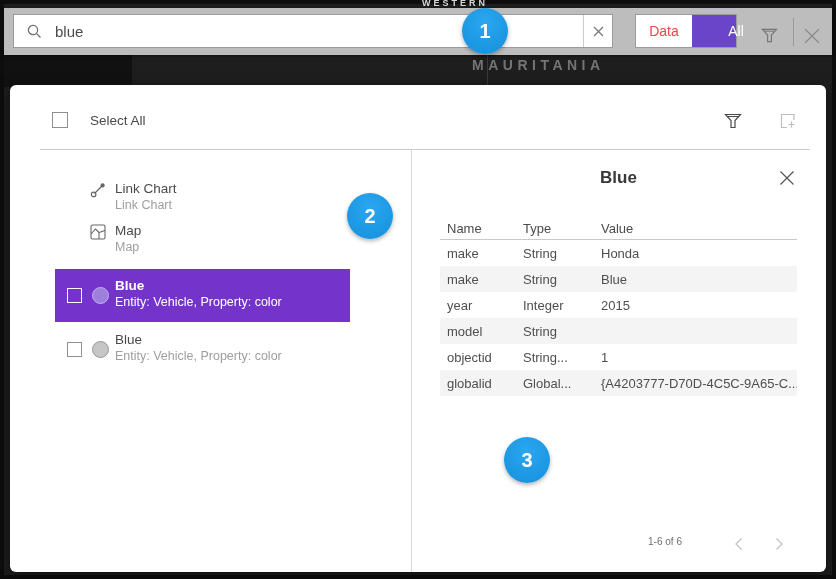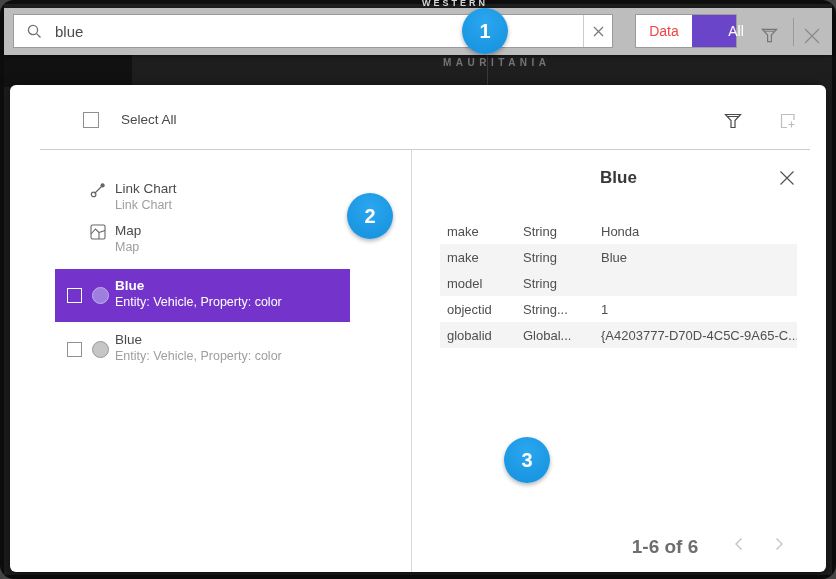--- a/index.html
+++ b/index.html
@@ -1,41 +1,41 @@
 <!DOCTYPE html>
 <html><head>
 <meta charset="utf-8">
 <style>
   * { margin:0; padding:0; box-sizing:border-box; }
   body { background:#444; font-family:"Liberation Sans", sans-serif; }
-  .frame { position:relative; width:836px; height:579px; background:#0d0d0d; overflow:hidden;border-radius:14px; }
+  .frame { position:relative; width:836px; height:579px; background:#0d0d0d; overflow:hidden; }
 
   
   .map-bg { position:absolute; left:4px; top:4px; right:4px; bottom:4px; background:#1e1e1e; }
   .map-land { position:absolute; left:4px; top:45px; width:128px; height:42px; background:#111; }
   .map-border-line { position:absolute; left:487px; top:55px; width:1px; height:31px; background:#3a3a3a; }
   .map-label-western { position:absolute; left:422px; top:-2px; color:#d6d6d6; font-size:9px; font-weight:bold; letter-spacing:3px; z-index:1; }
-  .map-label-mauritania { position:absolute; left:443px; top:57px; color:#747474; font-size:10px; font-weight:bold; letter-spacing:4.5px; z-index:1; }
+  .map-label-mauritania { position:absolute; left:472px; top:57px; color:#747474; font-size:14px; font-weight:bold; letter-spacing:4.5px; z-index:1; }
 
   
   .toolbar { position:absolute; left:4px; top:8px; width:828px; height:47px; background:#bdbdbd; box-shadow:0 1px 3px rgba(0,0,0,.45); z-index:2; }
   .search-field { position:absolute; left:9px; top:6px; width:600px; height:34px; background:#fff; border:1px solid #9b9b9b; display:flex; align-items:center; }
   .search-glyph { margin-left:12px; display:flex; color:#6f6f6f; }
   .search-input { flex:1; border:none; outline:none; font-family:"Liberation Sans", sans-serif; font-size:15px; color:#4a4a4a; padding-left:12px; background:transparent; }
   .search-clear { width:29px; align-self:stretch; border-left:1px solid #ccc; display:flex; align-items:center; justify-content:center; color:#777; cursor:pointer; }
   .toggle-group { position:absolute; left:631px; top:6px; width:102px; height:34px; background:#fff; border:1px solid #9b9b9b; display:flex; font-size:14px; }
   .toggle-data { flex:1; display:flex; align-items:center; justify-content:center; color:#ef4444; cursor:pointer; }
   .toggle-all { width:44px; display:flex; align-items:center; justify-content:center; background:#6b45c9; color:#fff; cursor:pointer;padding-left:44px; }
   .tb-filter { position:absolute; left:753px; top:15px; width:24px; height:24px; display:flex; align-items:center; justify-content:center; color:#757575; cursor:pointer; }
   .tb-divider { position:absolute; left:789px; top:10px; width:1px; height:28px; background:#9a9a9a; }
   .tb-close { position:absolute; left:795px; top:15px; width:26px; height:26px; display:flex; align-items:center; justify-content:center; color:#8a8a8a; cursor:pointer; }
 
   
   .modal { position:absolute; left:10px; top:85px; width:816px; height:487px; background:#fff; border-radius:6px; box-shadow:0 3px 14px rgba(0,0,0,.55); z-index:2; }
-  .select-all-row { position:absolute; left:42px; top:27px; display:flex; align-items:flex-start;margin-left:31px; }
+  .select-all-row { position:absolute; left:42px; top:27px; display:flex; align-items:center; }
   .checkbox { width:16px; height:16px; border:1px solid #8f8f8f; background:#fff; flex:none; }
   .select-all-label { margin-left:22px; font-size:13.5px; color:#4a4a4a; }
   .modal-filter { position:absolute; left:711px; top:24px; width:24px; height:24px; display:flex; align-items:center; justify-content:center; color:#4a4a4a; cursor:pointer; }
   .modal-add { position:absolute; left:766px; top:24px; width:24px; height:24px; display:flex; align-items:center; justify-content:center; color:#bdbdbd; cursor:pointer; }
   .modal-divider { position:absolute; left:30px; top:64px; width:770px; height:1px; background:#cdcdcd; }
   .v-divider { position:absolute; left:401px; top:65px; bottom:0; width:1px; background:#d8d8d8; }
 
   
   .item { position:absolute; left:45px; width:295px; height:52px; cursor:pointer; }
   .item .icon16 { position:absolute; left:35px; top:10px; width:16px; height:16px; color:#666; }
@@ -51,21 +51,21 @@
   .item.selected .dot { background:#9f7fdd; border-color:#c3aef0; }
 
   
   .details-title { position:absolute; left:401px; top:83px; width:415px; text-align:center; font-size:17px; font-weight:bold; color:#383838; }
   .details-close { position:absolute; left:765px; top:81px; width:24px; height:24px; display:flex; align-items:center; justify-content:center; color:#4f4f4f; cursor:pointer; }
   .attr-table { position:absolute; left:430px; top:133px; width:357px; font-size:13px; }
   .attr-row { display:grid; grid-template-columns:76px 78px 1fr; align-items:center; height:26px; color:#4f4f4f; }
   .attr-row > div { padding-left:7px; white-space:nowrap; overflow:hidden; }
   .attr-head { height:22px; color:#4a4a4a; border-bottom:1px solid #c9c9c9; }
   .attr-row.stripe { background:#f4f4f4; }
-  .pagination-label { position:absolute; left:605px; top:451px; width:100px; text-align:center; font-size:19px; color:#6e6e6e;font-weight:bold; }
+  .pagination-label { position:absolute; left:605px; top:451px; width:100px; text-align:center; font-size:10px; color:#6e6e6e; }
   .pg-prev, .pg-next { position:absolute; top:448px; width:22px; height:22px; display:flex; align-items:center; justify-content:center; color:#c2c2c2; cursor:pointer; }
   .pg-prev { left:717px; } .pg-next { left:758px; }
 
   
   .badge { position:absolute; width:46px; height:46px; border-radius:50%; background:radial-gradient(circle at 50% 32%, #2ba6ef, #1490dd); color:#fff; font-size:20px; font-weight:bold; display:flex; align-items:center; justify-content:center; box-shadow:0 2px 4px rgba(0,0,0,.3); z-index:5; }
   .badge1 { left:462px; top:8px; }
   .badge2 { left:347px; top:193px; }
   .badge3 { left:504px; top:437px; }
 
   svg { display:block; }
@@ -179,30 +179,40 @@
     </div>
 
     <div class="details-title">Blue</div>
     <div class="details-close">
       <svg width="16" height="16" viewBox="0 0 16 16">
           <path d="M1.5 1.5 L14.5 14.5 M14.5 1.5 L1.5 14.5" stroke="currentColor" stroke-width="1.1"></path>
         </svg>
     </div>
 
     <div class="attr-table">
+      <div class="attr-row attr-head">
+        <div>Name</div>
+        <div>Type</div>
+        <div>Value</div>
+      </div>
       <div class="attr-row">
         <div>make</div>
         <div>String</div>
         <div>Honda</div>
       </div>
       <div class="attr-row stripe">
         <div>make</div>
         <div>String</div>
         <div>Blue</div>
       </div>
+      <div class="attr-row">
+        <div>year</div>
+        <div>Integer</div>
+        <div>2015</div>
+      </div>
       <div class="attr-row stripe">
         <div>model</div>
         <div>String</div>
       </div>
       <div class="attr-row">
         <div>objectid</div>
         <div>String...</div>
         <div>1</div>
       </div>
       <div class="attr-row stripe">

